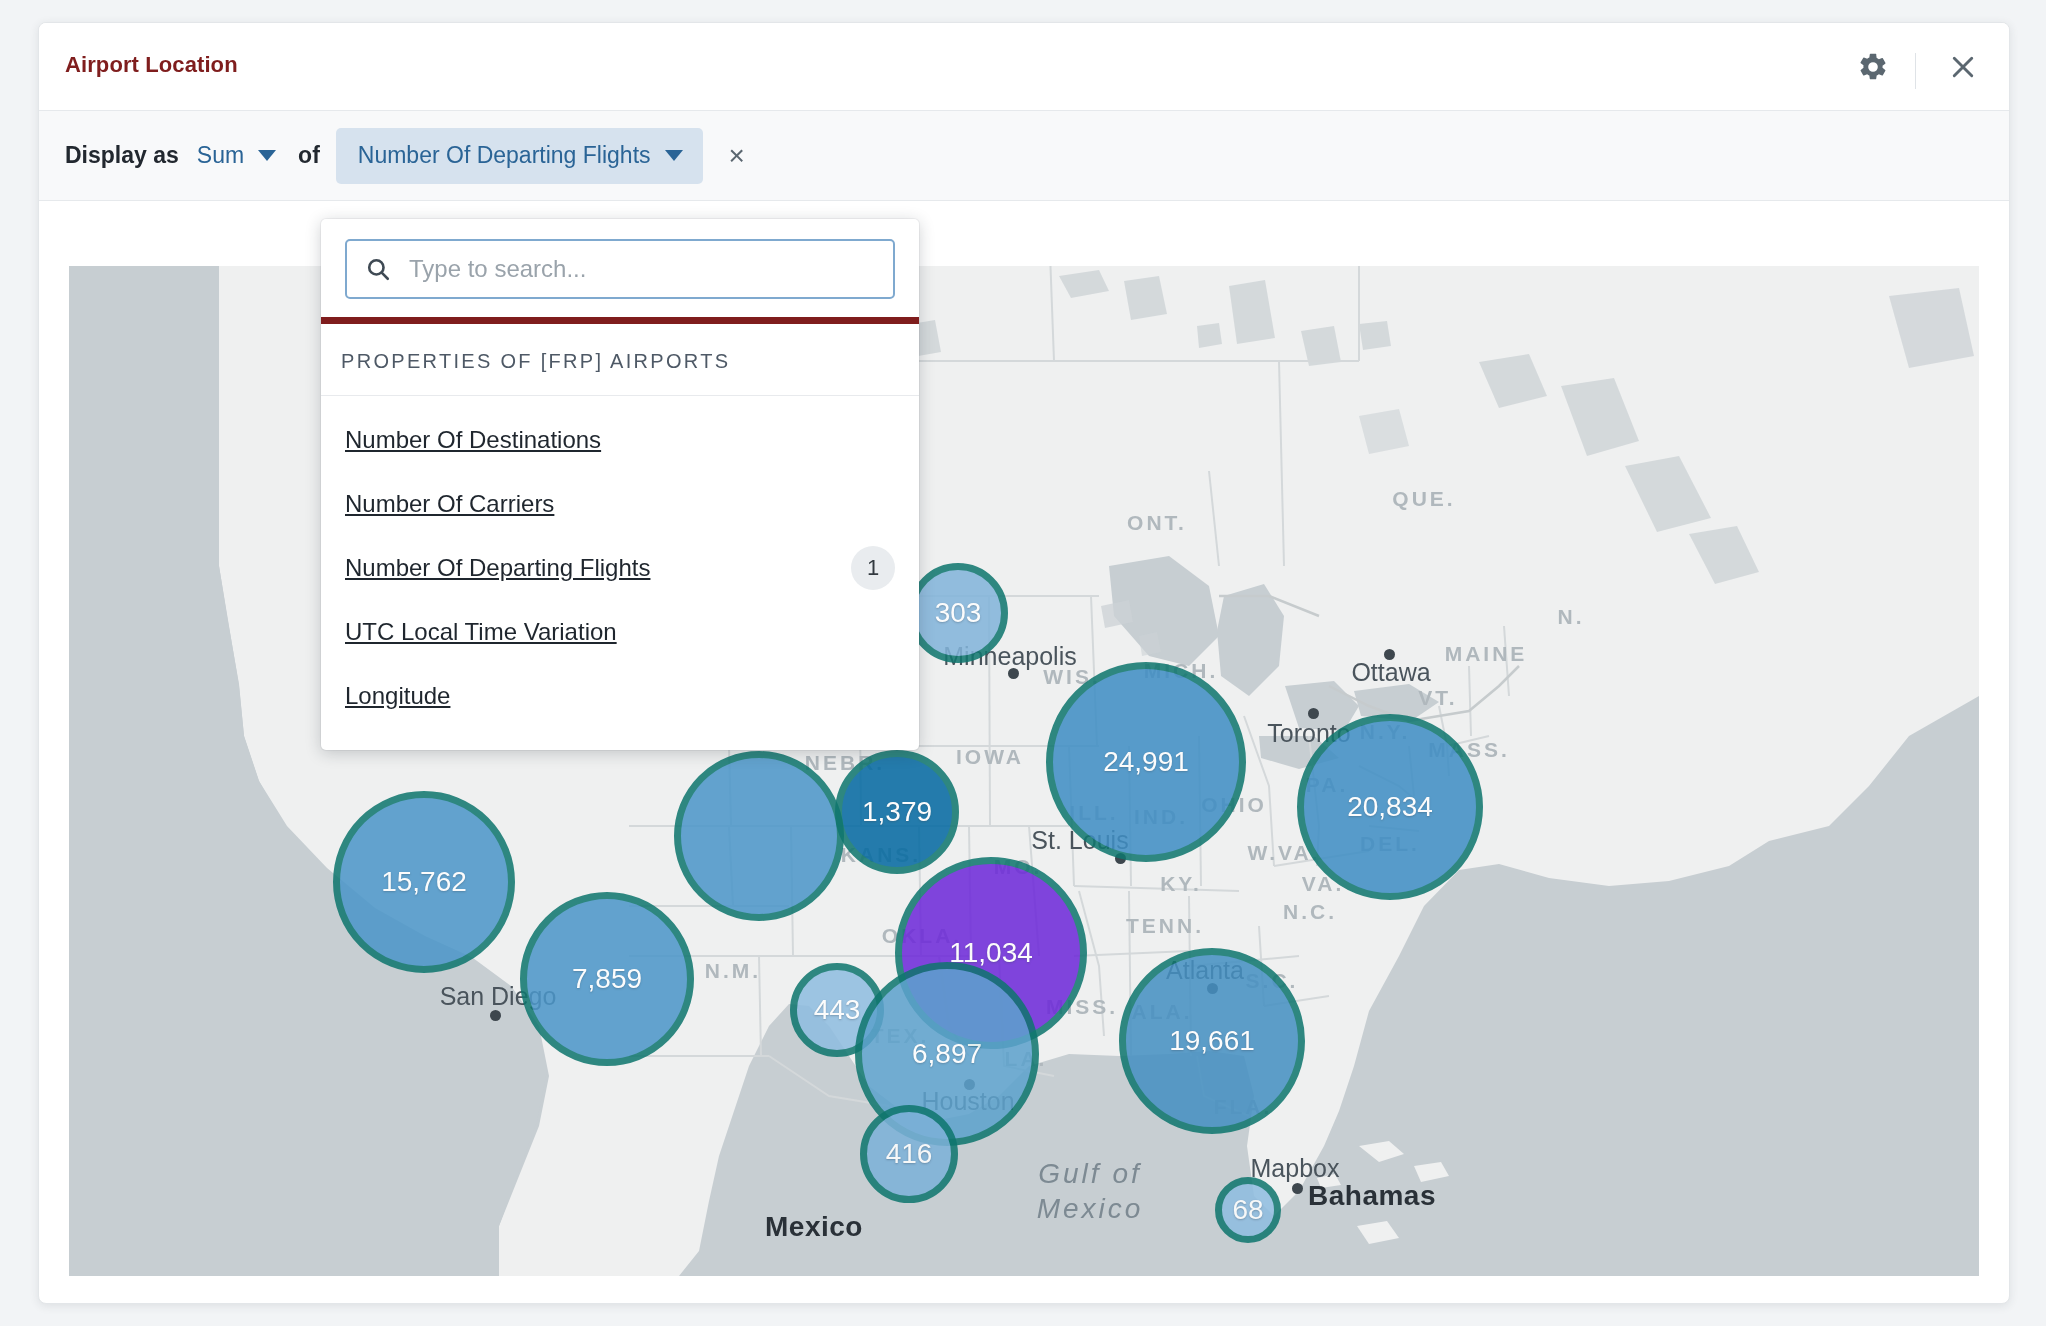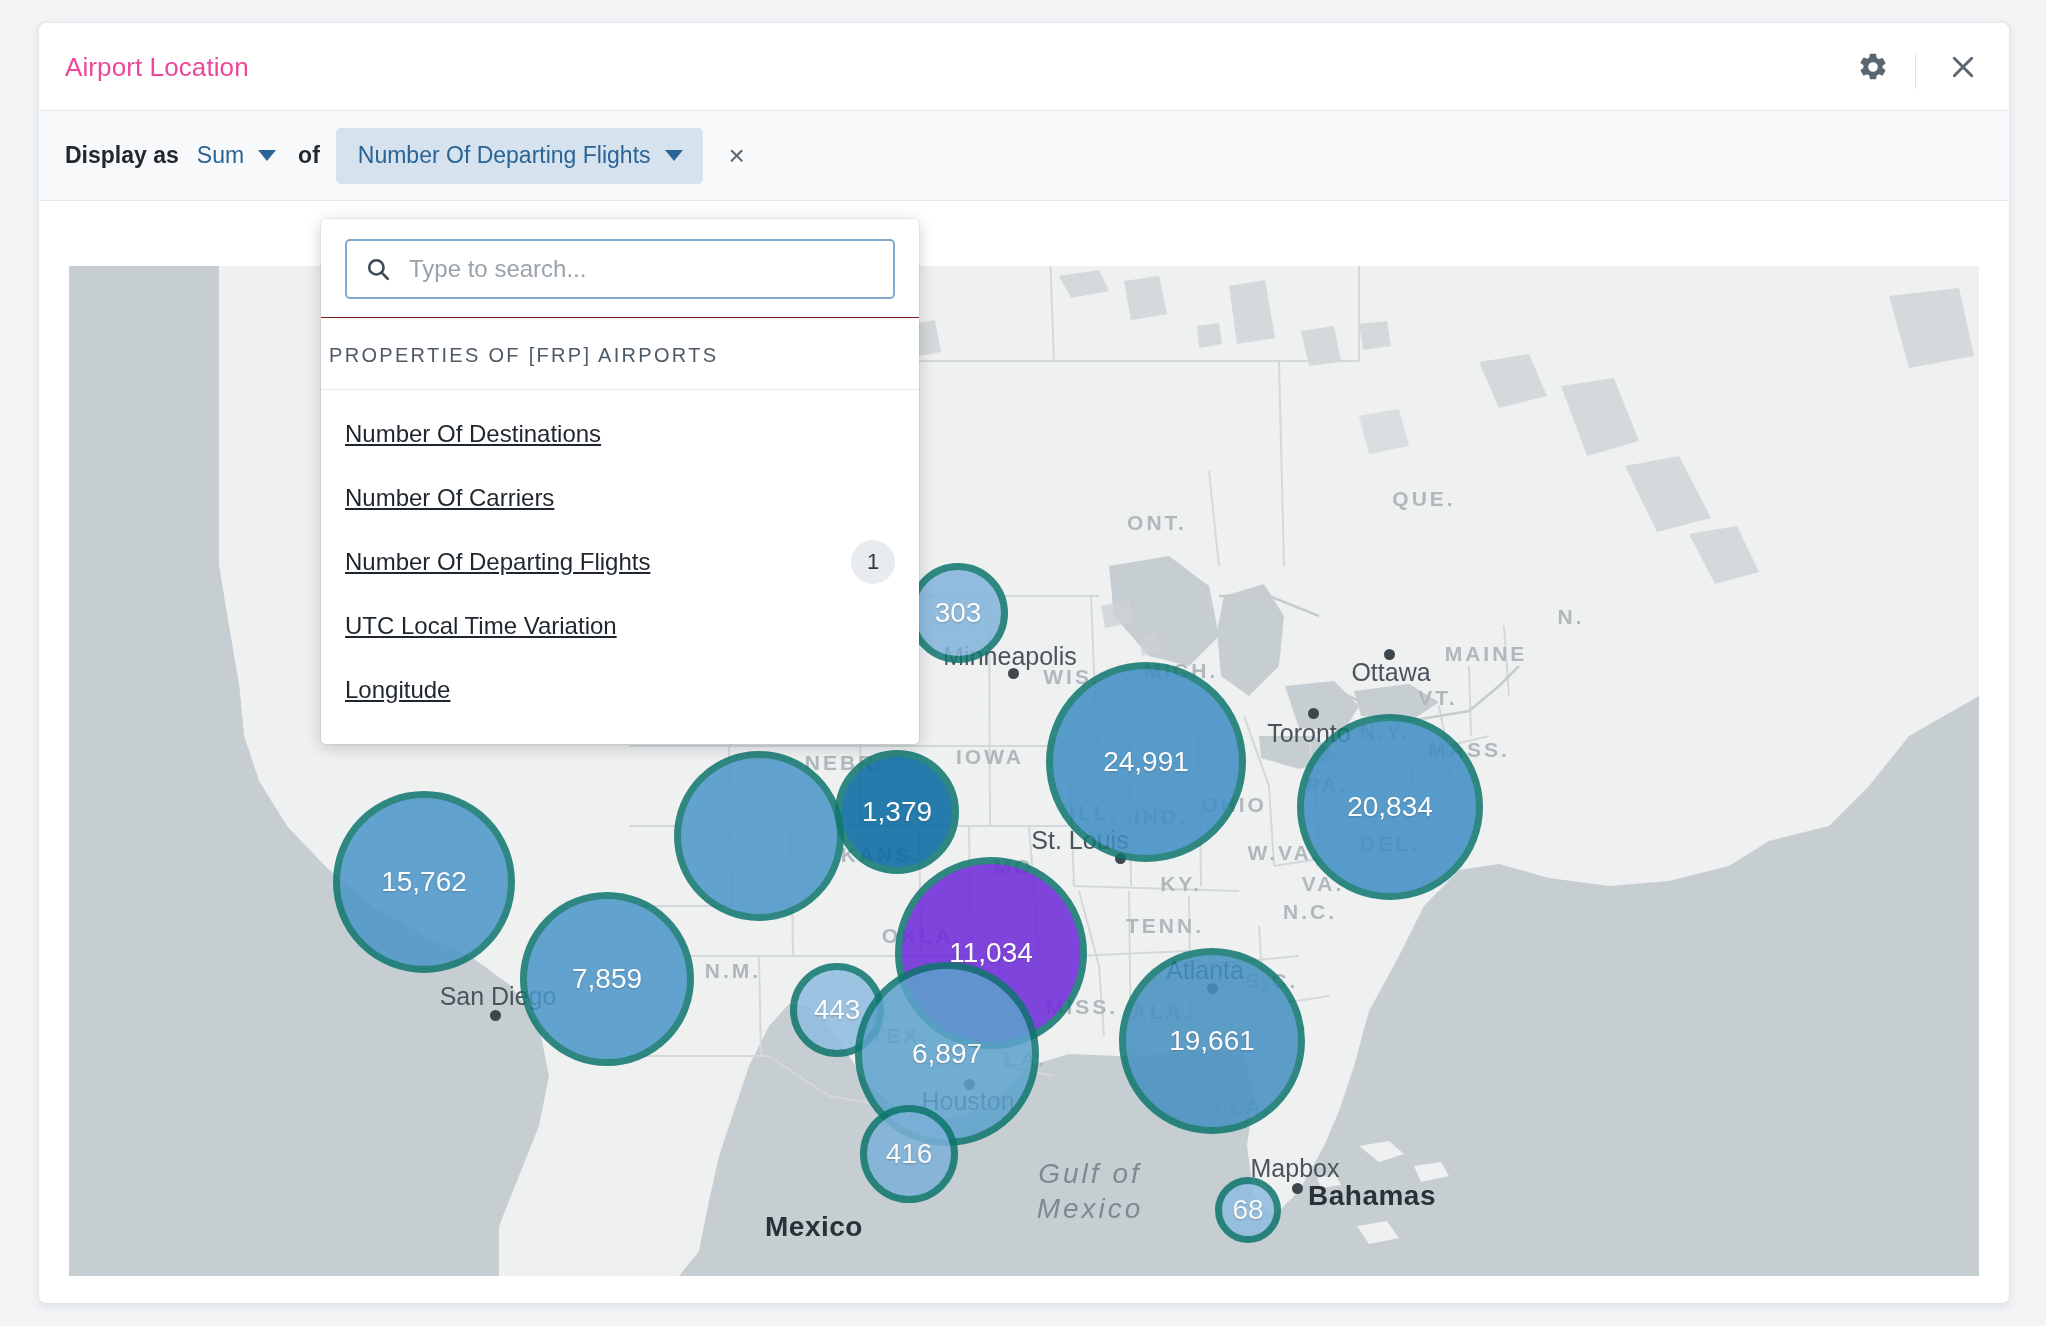--- a/index.html
+++ b/index.html
@@ -25,22 +25,22 @@
 
   
   #titlebar {
     position: absolute; left: 0; top: 0;
     width: 100%; height: 88px;
     background: #ffffff;
     border-bottom: 1px solid #e6e9ec;
   }
   #window-title {
     position: absolute; left: 26px; top: 29px;
-    font-size: 26px; font-weight: normal;
-    color: #ec4899; letter-spacing: .1px;
+    font-size: 22px; font-weight: bold;
+    color: #7f1d1d; letter-spacing: .1px;
   }
   .hdr-btn {
     position: absolute; top: 22px;
     width: 44px; height: 44px;
     display: flex; align-items: center; justify-content: center;
     cursor: pointer;
   }
   #gear-btn { right: 114px; }
   #close-btn { right: 24px; }
   #hdr-divider {
@@ -173,22 +173,22 @@
   }
   #search-input {
     border: 0; outline: none;
     font-size: 24px; color: #2d343b;
     font-family: "Liberation Sans", sans-serif;
     flex: 1; margin-left: 16px; background: transparent;
   }
   #search-input::placeholder { color: #9aa3ab; }
 
   #dd-section-title {
-    border-top: 1px solid #7f1d1d;
-    padding: 26px 24px 22px 8px;
+    border-top: 7px solid #7f1d1d;
+    padding: 26px 24px 22px 20px;
     font-size: 20px; color: #4e5966;
     letter-spacing: 2.3px;
   }
   #dd-list { border-top: 1px solid #e8eaed; padding: 12px 0 22px 0; }
   .dd-item {
     height: 64px;
     display: flex; align-items: center;
     padding: 0 24px;
     font-size: 24px; color: #1f262e;
     cursor: pointer;

